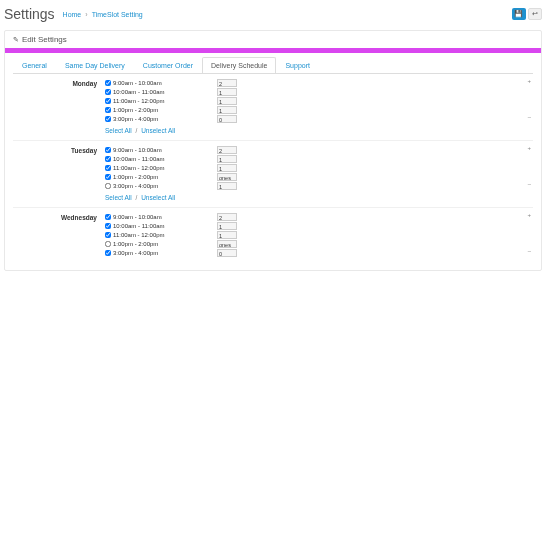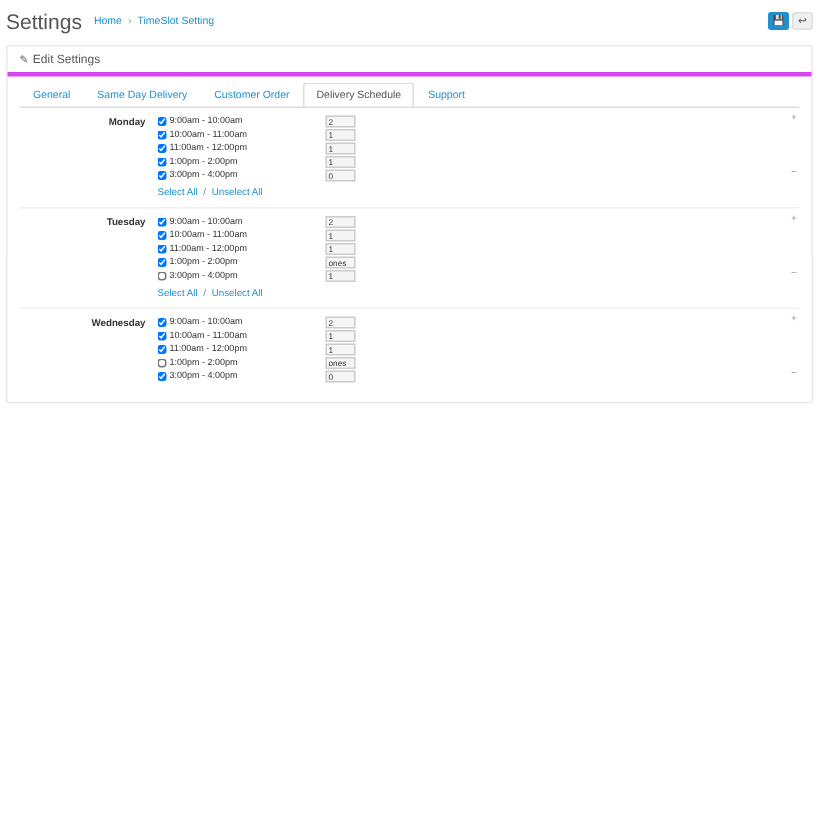--- a/index.html
+++ b/index.html
@@ -8,21 +8,21 @@
   .header { display: flex; align-items: center; padding: 2px 0 6px 0; }
   .title { font-size: 14px; font-weight: 300; color: #555; margin-right: 8px; }
   .crumbs { font-size: 7px; color: #1e91cf; display: flex; gap: 4px; align-items: center; }
   .crumbs span.sep { color: #999; }
   .crumbs a { color: #1e91cf; text-decoration: none; }
   .hdr-btns { margin-left: auto; display: flex; gap: 2px; }
   .btn { display:inline-flex; align-items:center; justify-content:center; width: 14px; height: 12px; font-size: 7px; border-radius: 2px; cursor: pointer; }
   .btn-save { background: #1e91cf; color: #fff; }
   .btn-cancel { background: #f0f0f0; color: #555; border:1px solid #ddd; }
   .panel { border: 1px solid #e8e8e8; border-radius: 2px; margin-top: 2px; }
-  .panel-h { padding: 4px 8px; font-size: 8px; color: #555; border-bottom: 3px solid #d946ef; display:flex; align-items:center; gap:3px;}
+  .panel-h { padding: 4px 8px; font-size: 8px; color: #555; border-bottom: 5px solid #d946ef; display:flex; align-items:center; gap:3px;}
   .tabs { display: flex; padding: 4px 8px 0 8px; gap: 0; font-size: 7px; }
   .tab { padding: 4px 8px; color: #1e91cf; cursor: pointer; border: 1px solid transparent; border-bottom: none; }
   .tab.active { color: #555; border: 1px solid #ddd; border-bottom: 1px solid #fff; border-radius: 2px 2px 0 0; background:#fff; }
   .tab-content { border-top: 1px solid #ddd; margin: 0 8px 8px 8px; padding-top: 0; position: relative; top:-1px; }
   .day-block { display: flex; padding: 4px 0; border-top: 1px solid #f0f0f0; }
   .day-block:first-child { border-top:none; }
   .day-label { width: 92px; text-align: right; padding: 2px 8px 0 0; font-weight: bold; color: #333; font-size: 6.5px;}
   .slots { flex: 1; position: relative; }
   .slot-row { display: flex; align-items: center; height: 9px; }
   .slot-label { width: 112px; display: flex; align-items: center; gap: 2px; color:#333; }

